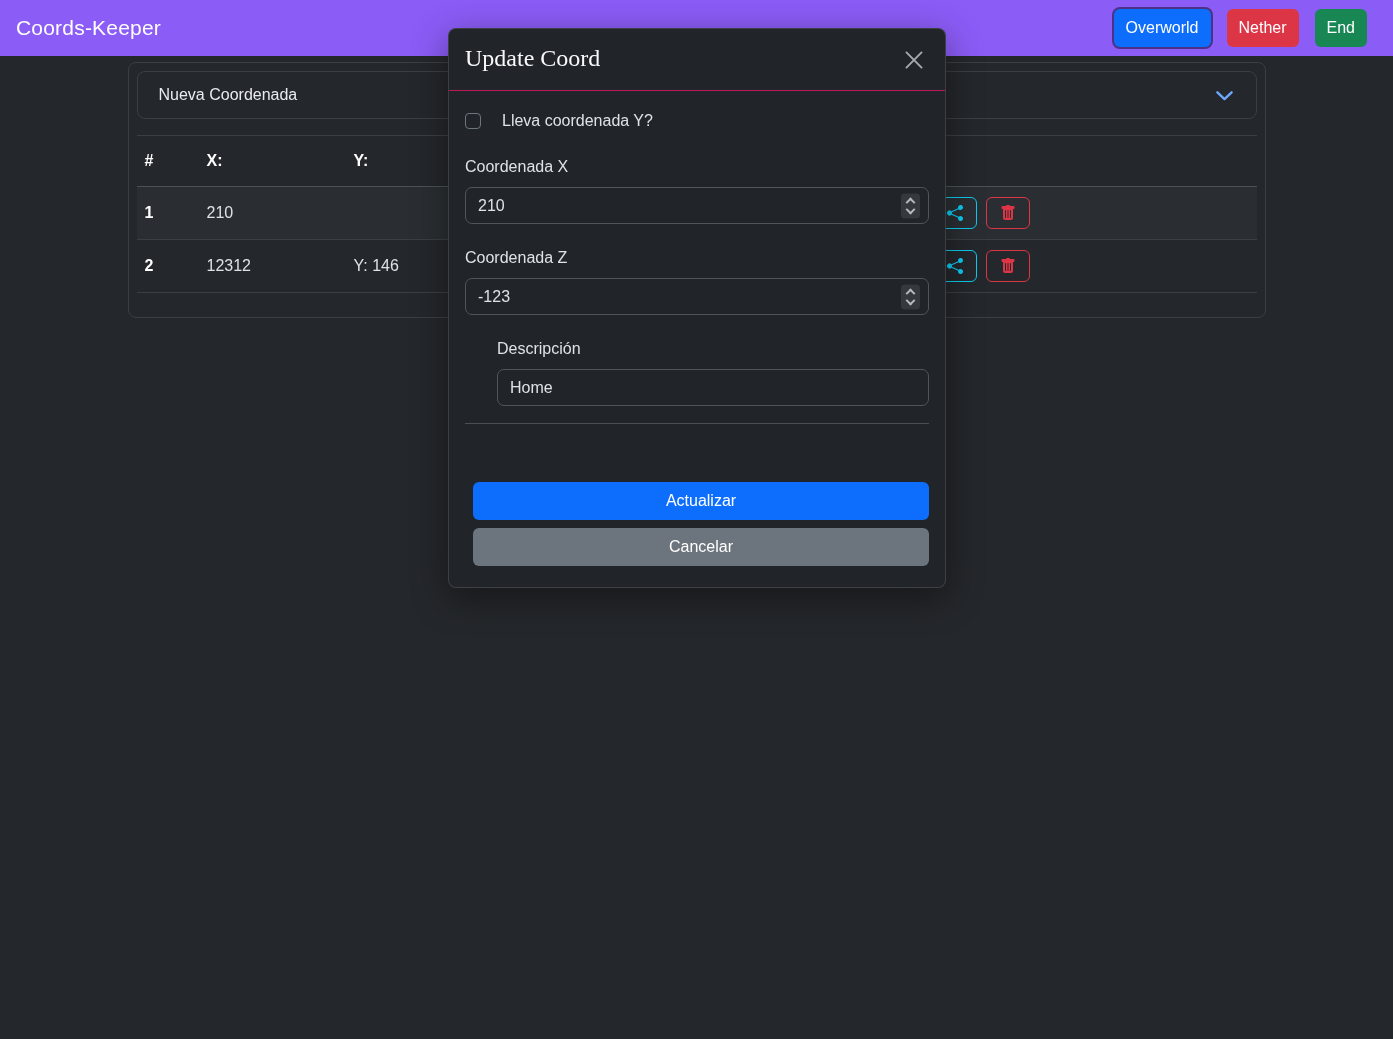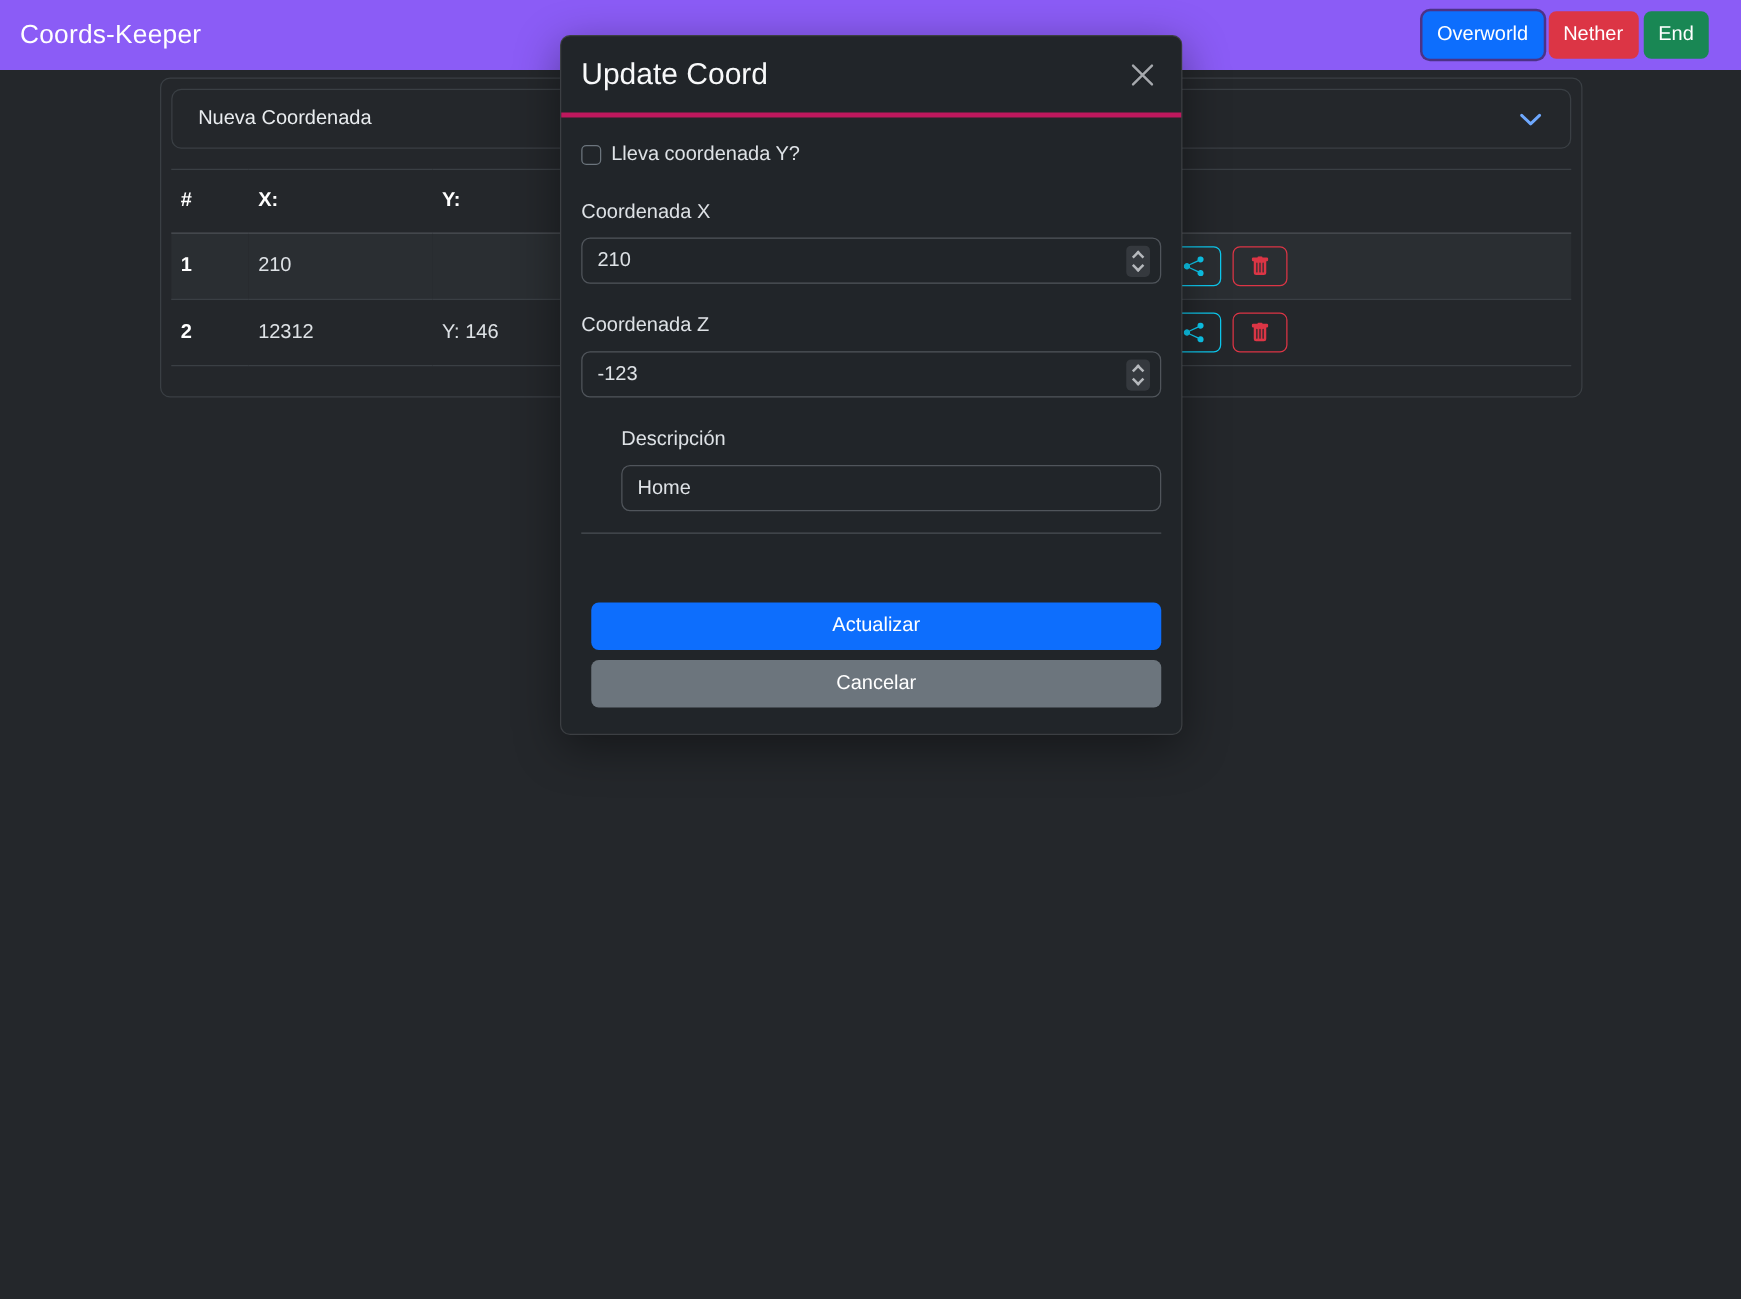--- a/index.html
+++ b/index.html
@@ -11,21 +11,21 @@
     position:relative;
   }
 
   
   .navbar {
     height:56px; background:#8b5cf6;
     display:flex; align-items:center; justify-content:space-between;
     padding:0 26px 0 16px;
   }
   .brand { font-size:21px; color:#ffffff; letter-spacing:.2px; }
-  .nav-buttons { display:flex; gap:4px; }
+  .nav-buttons { display:flex; gap:16px; }
   .btn {
     display:inline-flex; align-items:center; justify-content:center;
     border:none; border-radius:6px; font-size:16px; color:#fff;
     padding:0 12px; height:38px; cursor:pointer;
     font-family:"Liberation Sans", sans-serif;
   }
   .btn-primary   { background:#0d6efd; }
   .btn-danger    { background:#dc3545; }
   .btn-success   { background:#198754; }
   .btn-secondary { background:#6c757d; }
@@ -70,30 +70,30 @@
   .btn-outline-danger { border:1px solid #dc3545; color:#dc3545; }
 
   
   .modal {
     position:fixed; left:448px; top:28px; width:498px; height:560px;
     background:#212529; border:1px solid rgba(255,255,255,.12);
     border-radius:8px; box-shadow:0 10px 36px rgba(0,0,0,.4);
     z-index:10; display:flex; flex-direction:column;
   }
   .modal-header {
-    display:flex; align-items:center; justify-content:space-between;
-    padding:16px 16px 15px 16px; border-bottom:4px solid #be185d;
+    display:flex; justify-content:space-between;
+    padding:16px 16px 15px 16px; border-bottom:1px solid #be185d;font-family:Liberation Serif, serif;
   }
   .modal-title { font-size:24px; font-weight:500; color:#f8f9fa; }
   .close-btn {
     width:30px; height:30px; background:transparent; border:none; cursor:pointer;
     display:flex; align-items:center; justify-content:center;
   }
   .modal-body { padding:16px; flex:1; }
-  .check-row { display:flex; align-items:center; gap:8px; margin:2px 0 22px 0; height:24px; }
+  .check-row { display:flex; align-items:center; gap:21px; margin:2px 0 22px 0; height:24px; }
   .checkbox {
     width:16px; height:16px; border:1px solid #6c757d; border-radius:4px;
     background:transparent; cursor:pointer; flex:0 0 auto;
   }
   .check-label { font-size:16px; color:#dee2e6; }
   .field { margin-bottom:22px; }
   .field label { display:block; font-size:16px; color:#dee2e6; line-height:24px; margin-bottom:8px; }
   .input-wrap { position:relative; }
   .text-input {
     width:100%; height:37px; background:transparent;

